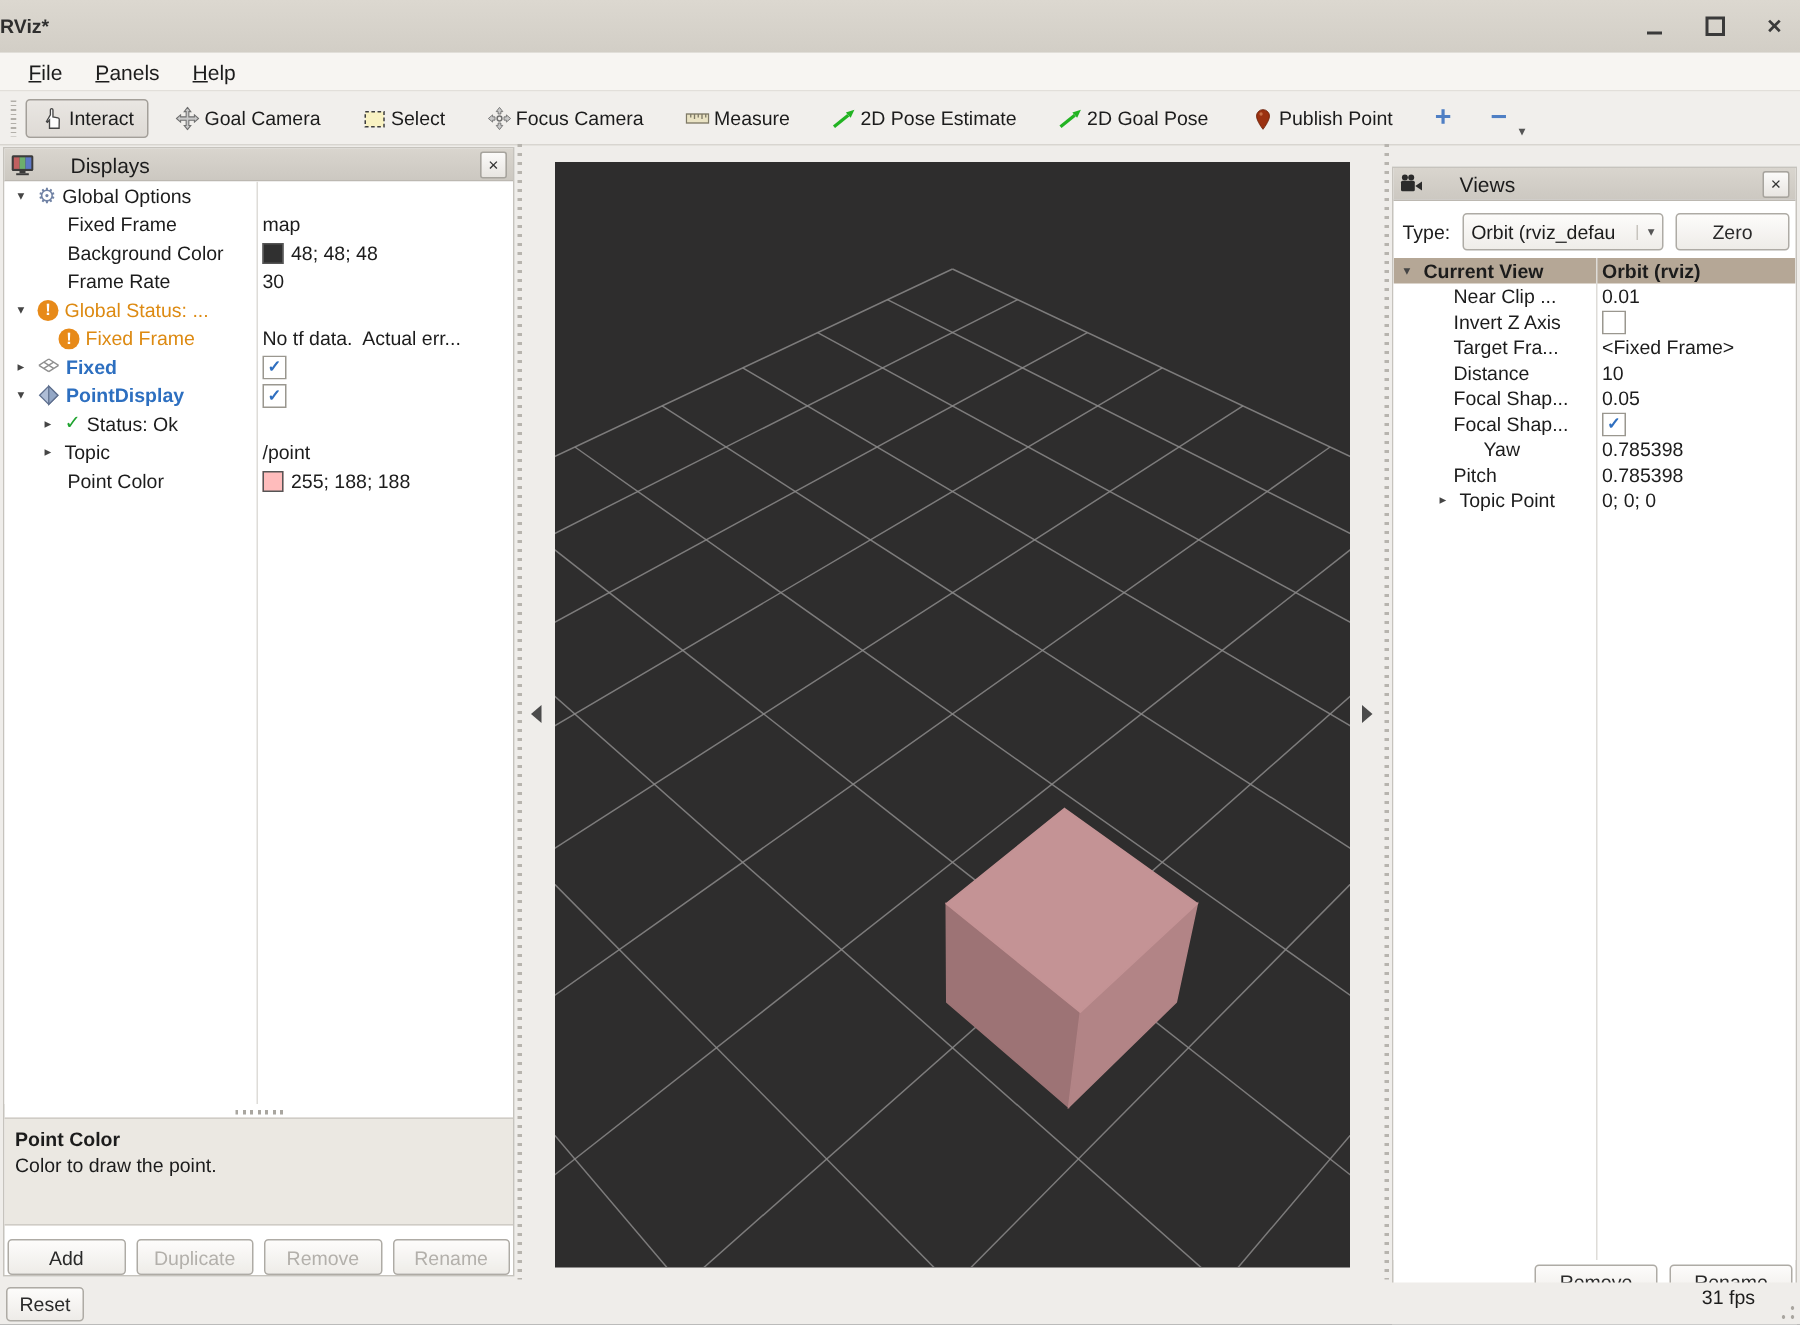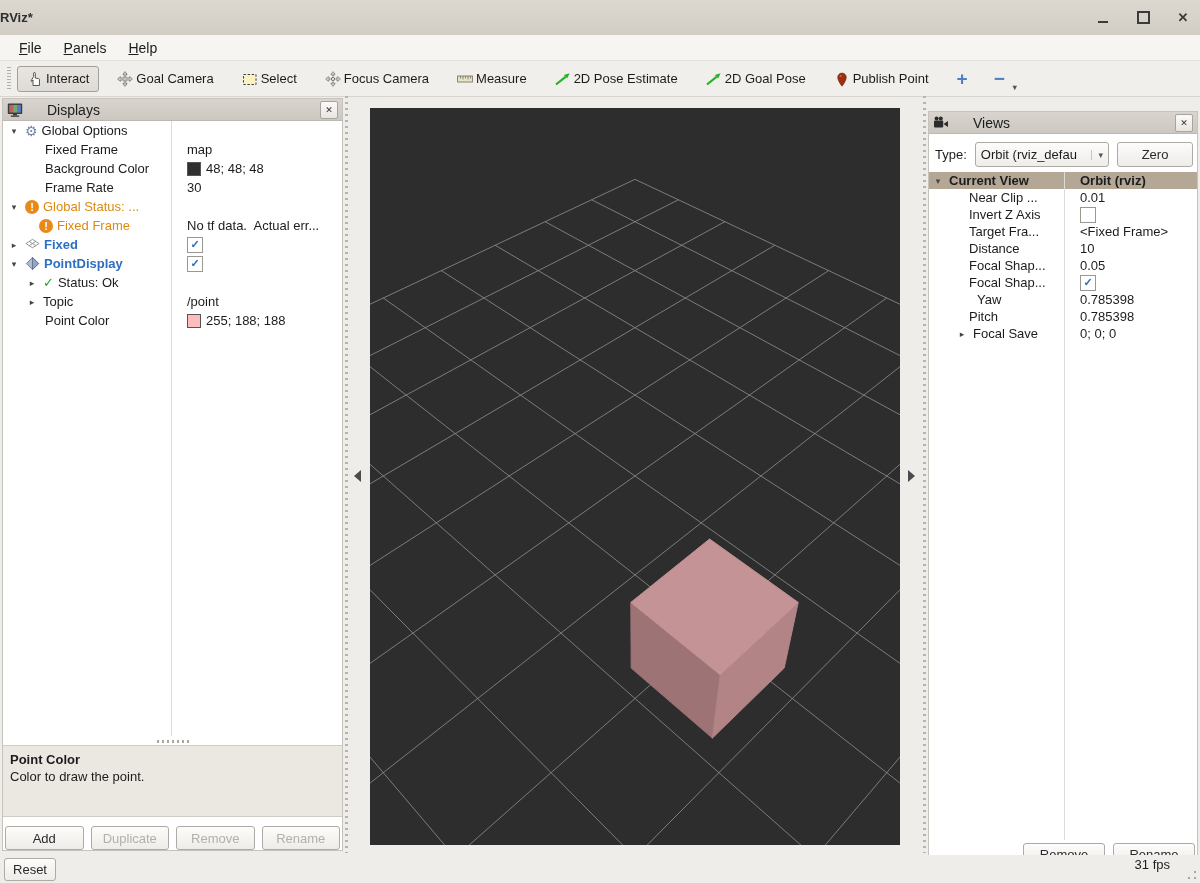--- a/index.html
+++ b/index.html
@@ -43,21 +43,21 @@
     background:linear-gradient(#fbfaf9,#e8e5e1);font-size:9px;color:#333;
     display:flex;align-items:center;justify-content:center;}
   .ph-icon svg{width:16px;height:16px;display:block;}
   
   .tree{position:absolute;overflow:hidden;background:#fff;}
   .tree::before{content:"";position:absolute;top:0;bottom:0;width:1px;background:#dedcd8;left:var(--div,168px);}
   .trow{display:flex;align-items:center;height:19px;}
   .views-tree .trow{height:17px;}
   .tlabel{display:flex;align-items:center;gap:4px;box-sizing:border-box;overflow:hidden;
     white-space:pre;width:var(--div,168px);min-width:var(--div,168px);}
-  .tvalue{flex:1;display:flex;align-items:center;gap:5px;padding-left:16px;overflow:hidden;white-space:pre;}
+  .tvalue{flex:1;display:flex;align-items:center;gap:5px;padding-left:4px;overflow:hidden;white-space:pre;}
   .arr{width:14px;min-width:14px;text-align:center;font-size:9px;color:#454545;
     font-family:"DejaVu Sans",sans-serif;}
   .lbl-warn{color:#dd8a12;}
   .lbl-display{color:#2d6fc0;font-weight:bold;}
   .lbl-bold{font-weight:bold;}
   .trow.hl{background:#b5a796;}
   .trow.hl .tvalue{font-weight:bold;}
   .gear-ic{color:#7183a5;font-size:14px;line-height:14px;font-family:"DejaVu Sans",sans-serif;flex:none;}
   .warn-ic{width:14px;height:14px;min-width:14px;border-radius:50%;background:#e78a19;color:#fff;
     font-weight:bold;font-size:11px;display:flex;align-items:center;justify-content:center;flex:none;}
@@ -362,29 +362,29 @@
         </div>
         <div class="trow">
           <div class="tlabel" style="padding-left: 40px;"><span>Focal Shap...</span></div>
           <div class="tvalue"><span>0.05</span></div>
         </div>
         <div class="trow">
           <div class="tlabel" style="padding-left: 40px;"><span>Focal Shap...</span></div>
           <div class="tvalue"><span class="cb">✓</span></div>
         </div>
         <div class="trow">
-          <div class="tlabel" style="padding-left: 48px;"><span>Yaw</span></div>
+          <div class="tlabel" style="padding-left: 60px;"><span>Yaw</span></div>
           <div class="tvalue"><span>0.785398</span></div>
         </div>
         <div class="trow">
           <div class="tlabel" style="padding-left: 40px;"><span>Pitch</span></div>
           <div class="tvalue"><span>0.785398</span></div>
         </div>
         <div class="trow">
-          <div class="tlabel" style="padding-left: 26px;"><span class="arr">▸</span><span>Focal Save</span></div>
+          <div class="tlabel" style="padding-left: 26px;"><span class="arr">▸</span><span>Topic Point</span></div>
           <div class="tvalue"><span>0; 0; 0</span></div>
         </div>
       </div>
     <div style="position:absolute;left:4px;top:731px;right:2px;height:23px;display:flex;gap:8px;">
         <div class="btn" style="flex: 1 1 0%; height: 23px; margin-top: 16px;">Save</div>
         <div class="btn" style="flex: 1 1 0%; height: 23px;">Remove</div>
         <div class="btn" style="flex: 1 1 0%; height: 23px;">Rename</div>
       </div>
   </div>
 

